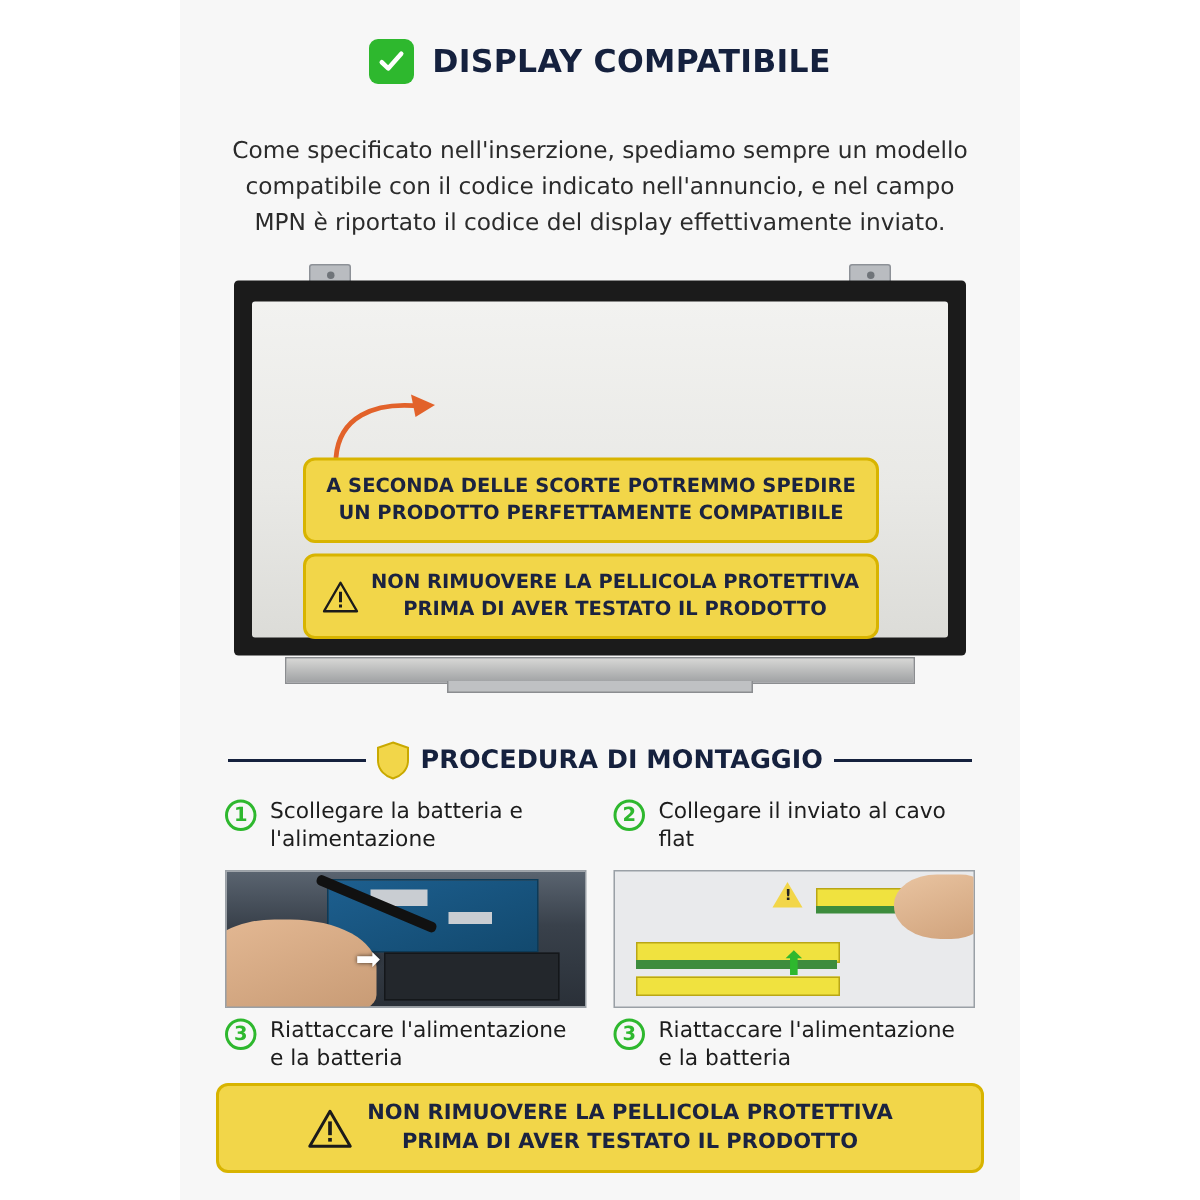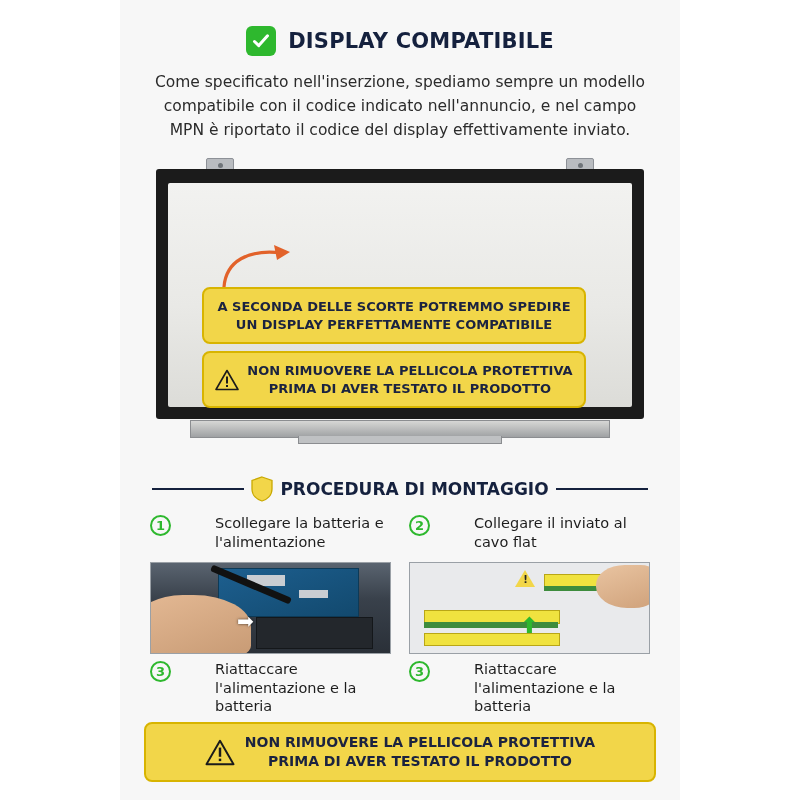--- a/index.html
+++ b/index.html
@@ -48,21 +48,21 @@
     justify-content: center;
   }
   .check-badge svg { display:block; }
   .hdr-title {
     font-size: 21px;
     font-weight: bold;
     color: #15213e;
     letter-spacing: .2px;
   }
   .intro {
-    margin: 14px 34px 0 34px;
+    margin: 32px 34px 0 34px;
     text-align: center;
     color: #2b2b2b;
     font-size: 15.5px;
     line-height: 1.55;
   }
 
   
   .screen-wrap {
     position: relative;
     margin: 16px 28px 0 28px;
@@ -208,21 +208,20 @@
     display: flex;
     align-items: center;
     justify-content: center;
     box-sizing: border-box;
     margin-top: 1px;
   }
   .step-txt {
     font-size: 14.5px;
     color: #1d1d1d;
     line-height: 1.3;
-    margin-left: 35px;
   }
   .photo {
     height: 92px;
     border: 1px solid #9aa0a6;
     box-sizing: border-box;
     position: relative;
     overflow: hidden;
     margin-top: 4px;
   }
   
@@ -332,21 +331,21 @@
       <div class="bezel">
         <div class="panel">
 
           <svg class="arrow-curve" viewBox="0 0 80 46" aria-hidden="true">
             <path d="M4 44 C 6 18, 28 6, 62 10" fill="none" stroke="#e2622a" stroke-width="3.2" stroke-linecap="round"></path>
             <path d="M70 9 L54 2 L57 17 Z" fill="#e2622a"></path>
           </svg>
 
           <div class="notice notice-1">
             <div>A SECONDA DELLE SCORTE POTREMMO SPEDIRE</div>
-            <div>UN DISPLAY PERFETTAMENTE COMPATIBILE</div>
+            <div>UN PRODOTTO PERFETTAMENTE COMPATIBILE</div>
           </div>
 
           <div class="notice notice-2">
             <div class="row">
               <svg width="24" height="22" viewBox="0 0 24 22" aria-hidden="true">
                 <path d="M12 1.5 L23 20.5 L1 20.5 Z" fill="#f2d649" stroke="#1b1b1b" stroke-width="1.6" stroke-linejoin="round"></path>
                 <rect x="11" y="7.5" width="2" height="7" fill="#1b1b1b"></rect>
                 <rect x="11" y="16" width="2" height="2" fill="#1b1b1b"></rect>
               </svg>
               <div class="txt">

